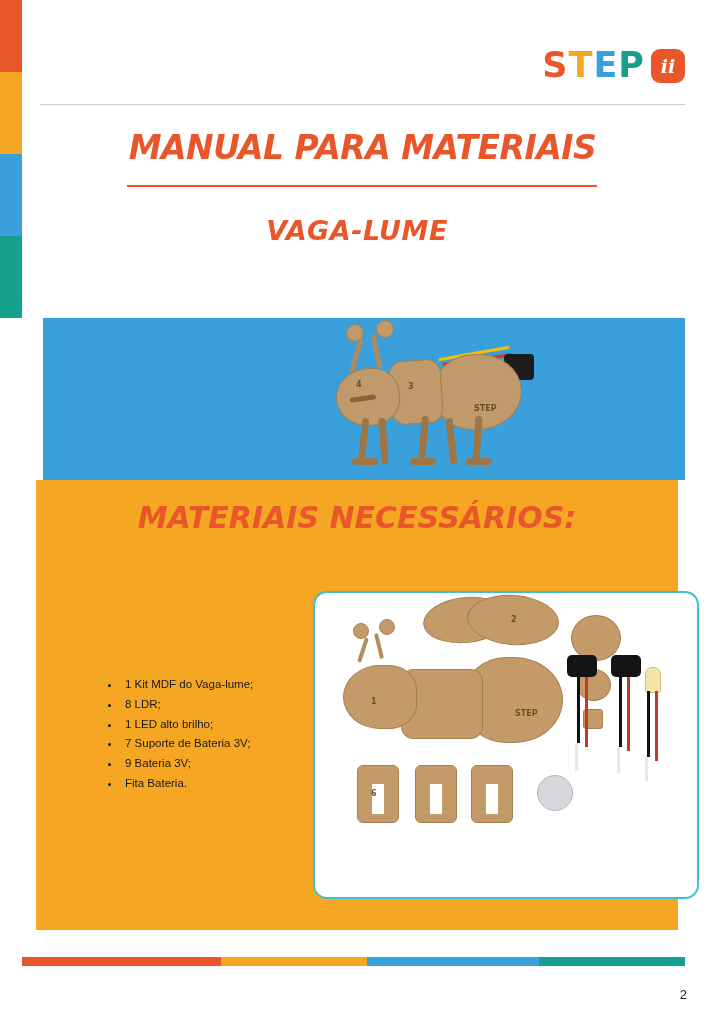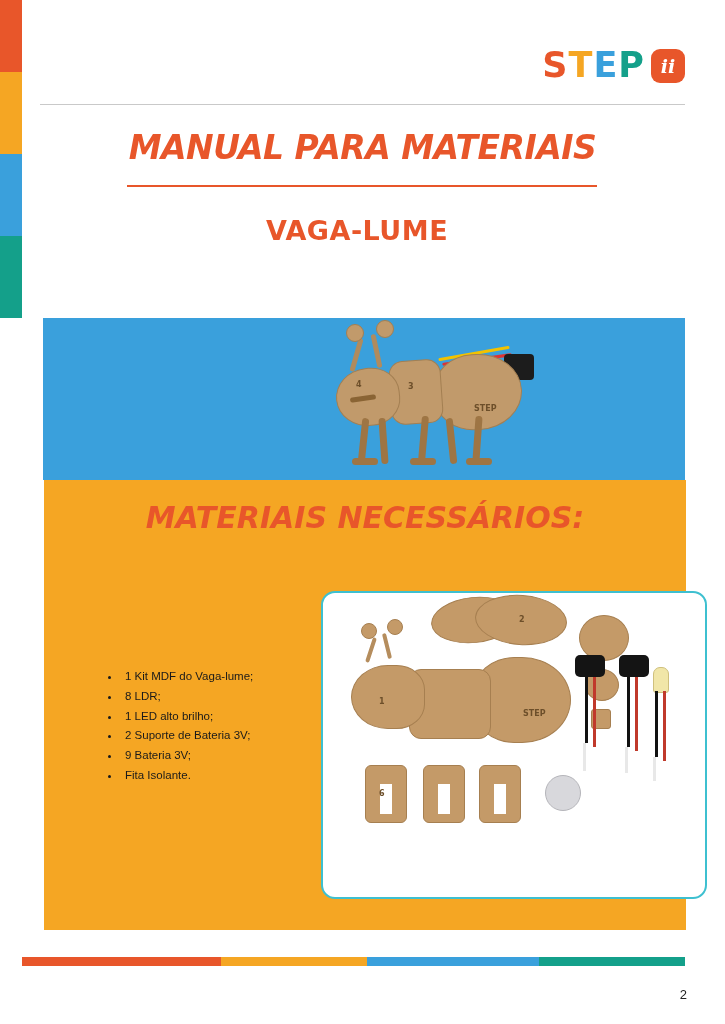--- a/index.html
+++ b/index.html
@@ -98,20 +98,21 @@
   }
   .title-sub {
     position: absolute;
     left: 0;
     top: 215px;
     width: 714px;
     text-align: center;
     color: #e8562a;
     font-size: 27px;
     font-weight: 700;
+    font-style: italic;
     letter-spacing: 0.5px;
     font-family: "DejaVu Sans", sans-serif;
   }
 
   
   .hero-band {
     position: absolute;
     left: 43px;
     top: 318px;
     width: 642px;
@@ -188,21 +189,21 @@
     background: #8a6434; border-radius: 3px; transform: rotate(-8deg);
   }
   .tag {
     position: absolute; font-size: 8px; color: #6d4f2a; font-weight: 700;
     font-family: "DejaVu Sans", sans-serif;
   }
 
   
   .materials-band {
     position: absolute;
-    left: 44px;
+    left: 36px;
     top: 480px;
     width: 642px;
     height: 450px;
     background: #f5a623;
   }
   .materials-title {
     position: absolute;
     left: 0; top: 20px;
     width: 642px;
     text-align: center;
@@ -210,21 +211,21 @@
     font-size: 30px;
     font-weight: 700;
     font-style: italic;
     font-family: "DejaVu Sans", sans-serif;
   }
   .materials-list {
     position: absolute;
     left: 24px;
     top: 180px;
     width: 220px;
-    margin: 7px;
+    margin: 15px;
     padding-left: 46px;
     color: #1a1a1a;
     font-size: 11.5px;
     line-height: 1.72;
   }
   .materials-list li { padding-left: 4px; }
 
   
   .photo-card {
     position: absolute;
@@ -370,23 +371,23 @@
   </div>
 </div>
 
 <div class="materials-band">
   <div class="materials-title">MATERIAIS NECESSÁRIOS:</div>
 
   <ul class="materials-list">
     <li>1 Kit MDF do Vaga-lume;</li>
     <li>8 LDR;</li>
     <li>1 LED alto brilho;</li>
-    <li>2 Suporte de Bateria 3V;</li>
+    <li>7 Suporte de Bateria 3V;</li>
     <li>9 Bateria 3V;</li>
-    <li>Fita Isolante.</li>
+    <li>Fita Bateria.</li>
   </ul>
 
   <div class="photo-card">
     <div class="photo-inner">
 
       <div class="p part-wing1"></div>
       <div class="p part-wing2"></div>
       <div class="tag" style="left:196px; top:22px;">2</div>
 
       <div class="ant-small" style="left:46px; top:44px; transform:rotate(18deg);"></div>

